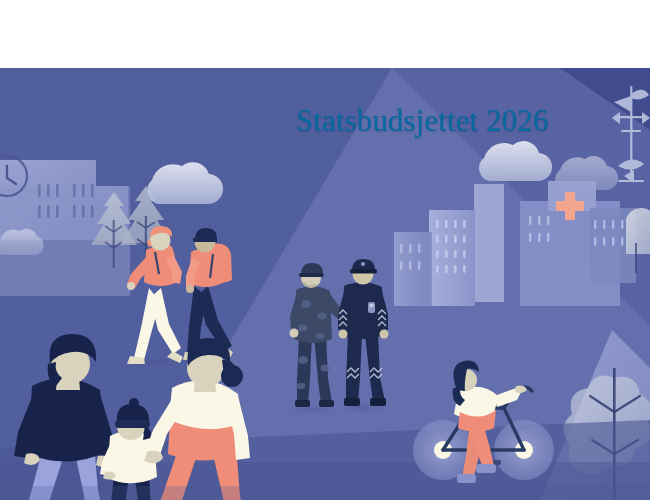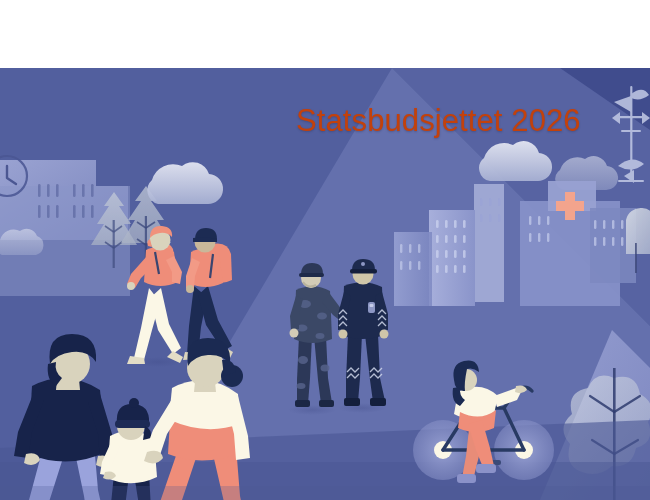--- a/index.html
+++ b/index.html
@@ -24,25 +24,25 @@
     overflow:hidden;
     background:#525f9e;
   }
   .illo svg{display:block;}
 
   
   .title{
     position:absolute;
     left:296px;top:103px;
     z-index:55;
-    font-family:Liberation Sans, sans-serif;
+    font-family:Liberation Serif, serif;
     font-size:31px;
     font-weight:400;
     letter-spacing:.1px;
-    color:#c2410c;
+    color:#0369a1;
     white-space:nowrap;
     text-shadow:0 1px 2px rgba(40,48,90,.35);
   }
 </style>
 </head>
 <body>
 
 <div id="stage">
 
   <div class="illo">

